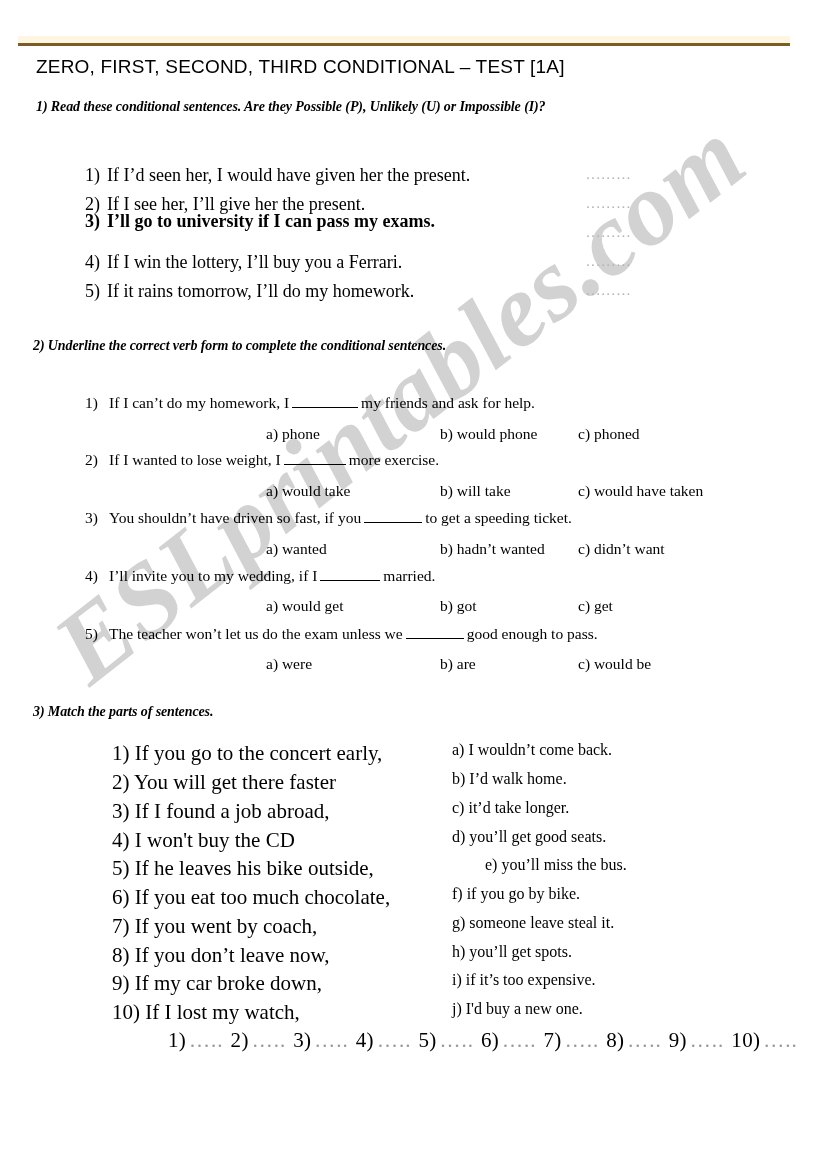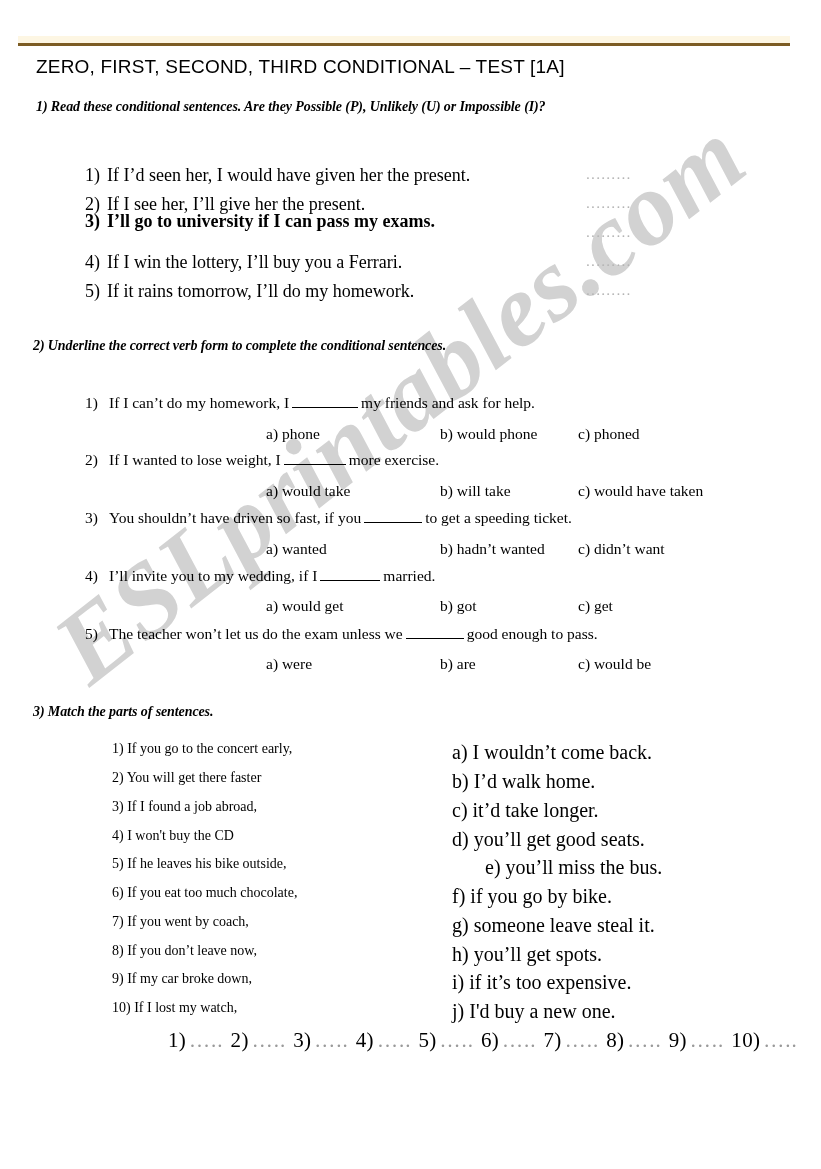--- a/index.html
+++ b/index.html
@@ -132,27 +132,27 @@
     white-space: nowrap;
   }
   .opt-a { left: 266px; }
   .opt-b { left: 440px; }
   .opt-c { left: 578px; }
 
   
   .ex3-left {
     position: absolute;
     left: 112px;
-    font-size: 14px;
+    font-size: 21px;
     white-space: nowrap;
   }
   .ex3-right {
     position: absolute;
     left: 452px;
-    font-size: 20px;
+    font-size: 16px;
     white-space: nowrap;
   }
   .ex3-answers {
     position: absolute;
     left: 168px;
     top: 1028px;
     font-size: 21px;
     white-space: nowrap;
     letter-spacing: 0.3px;
   }

